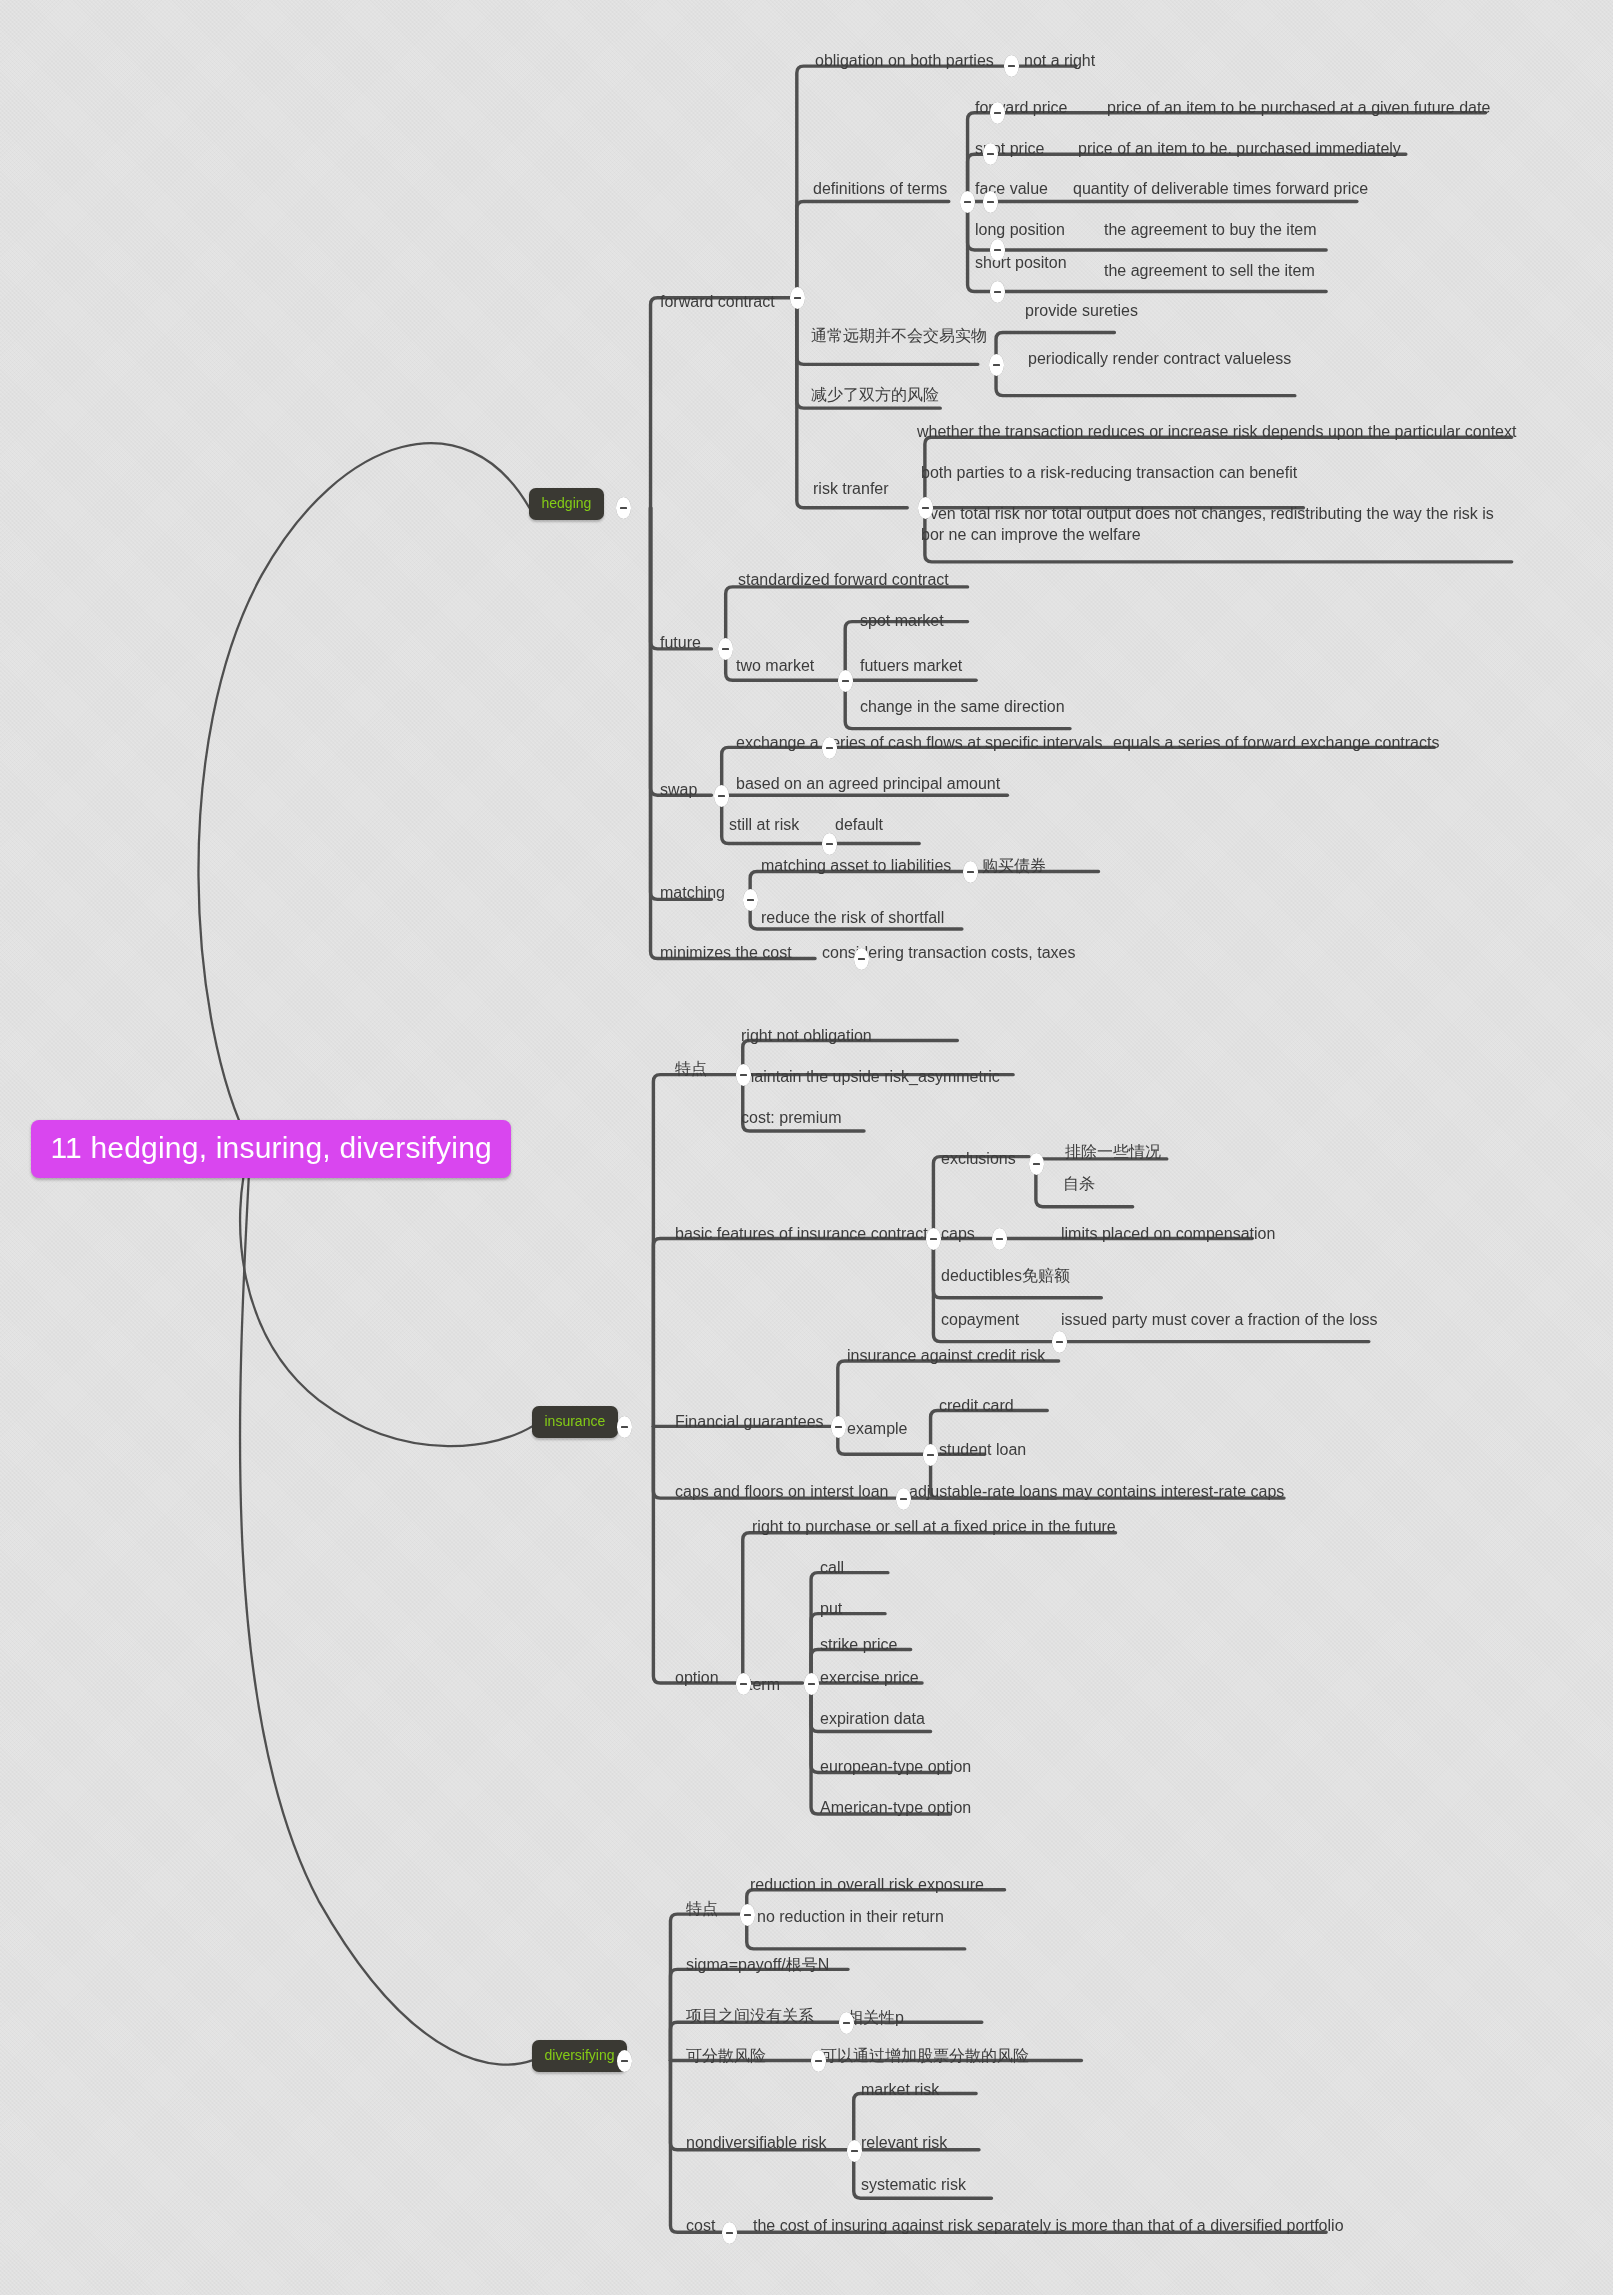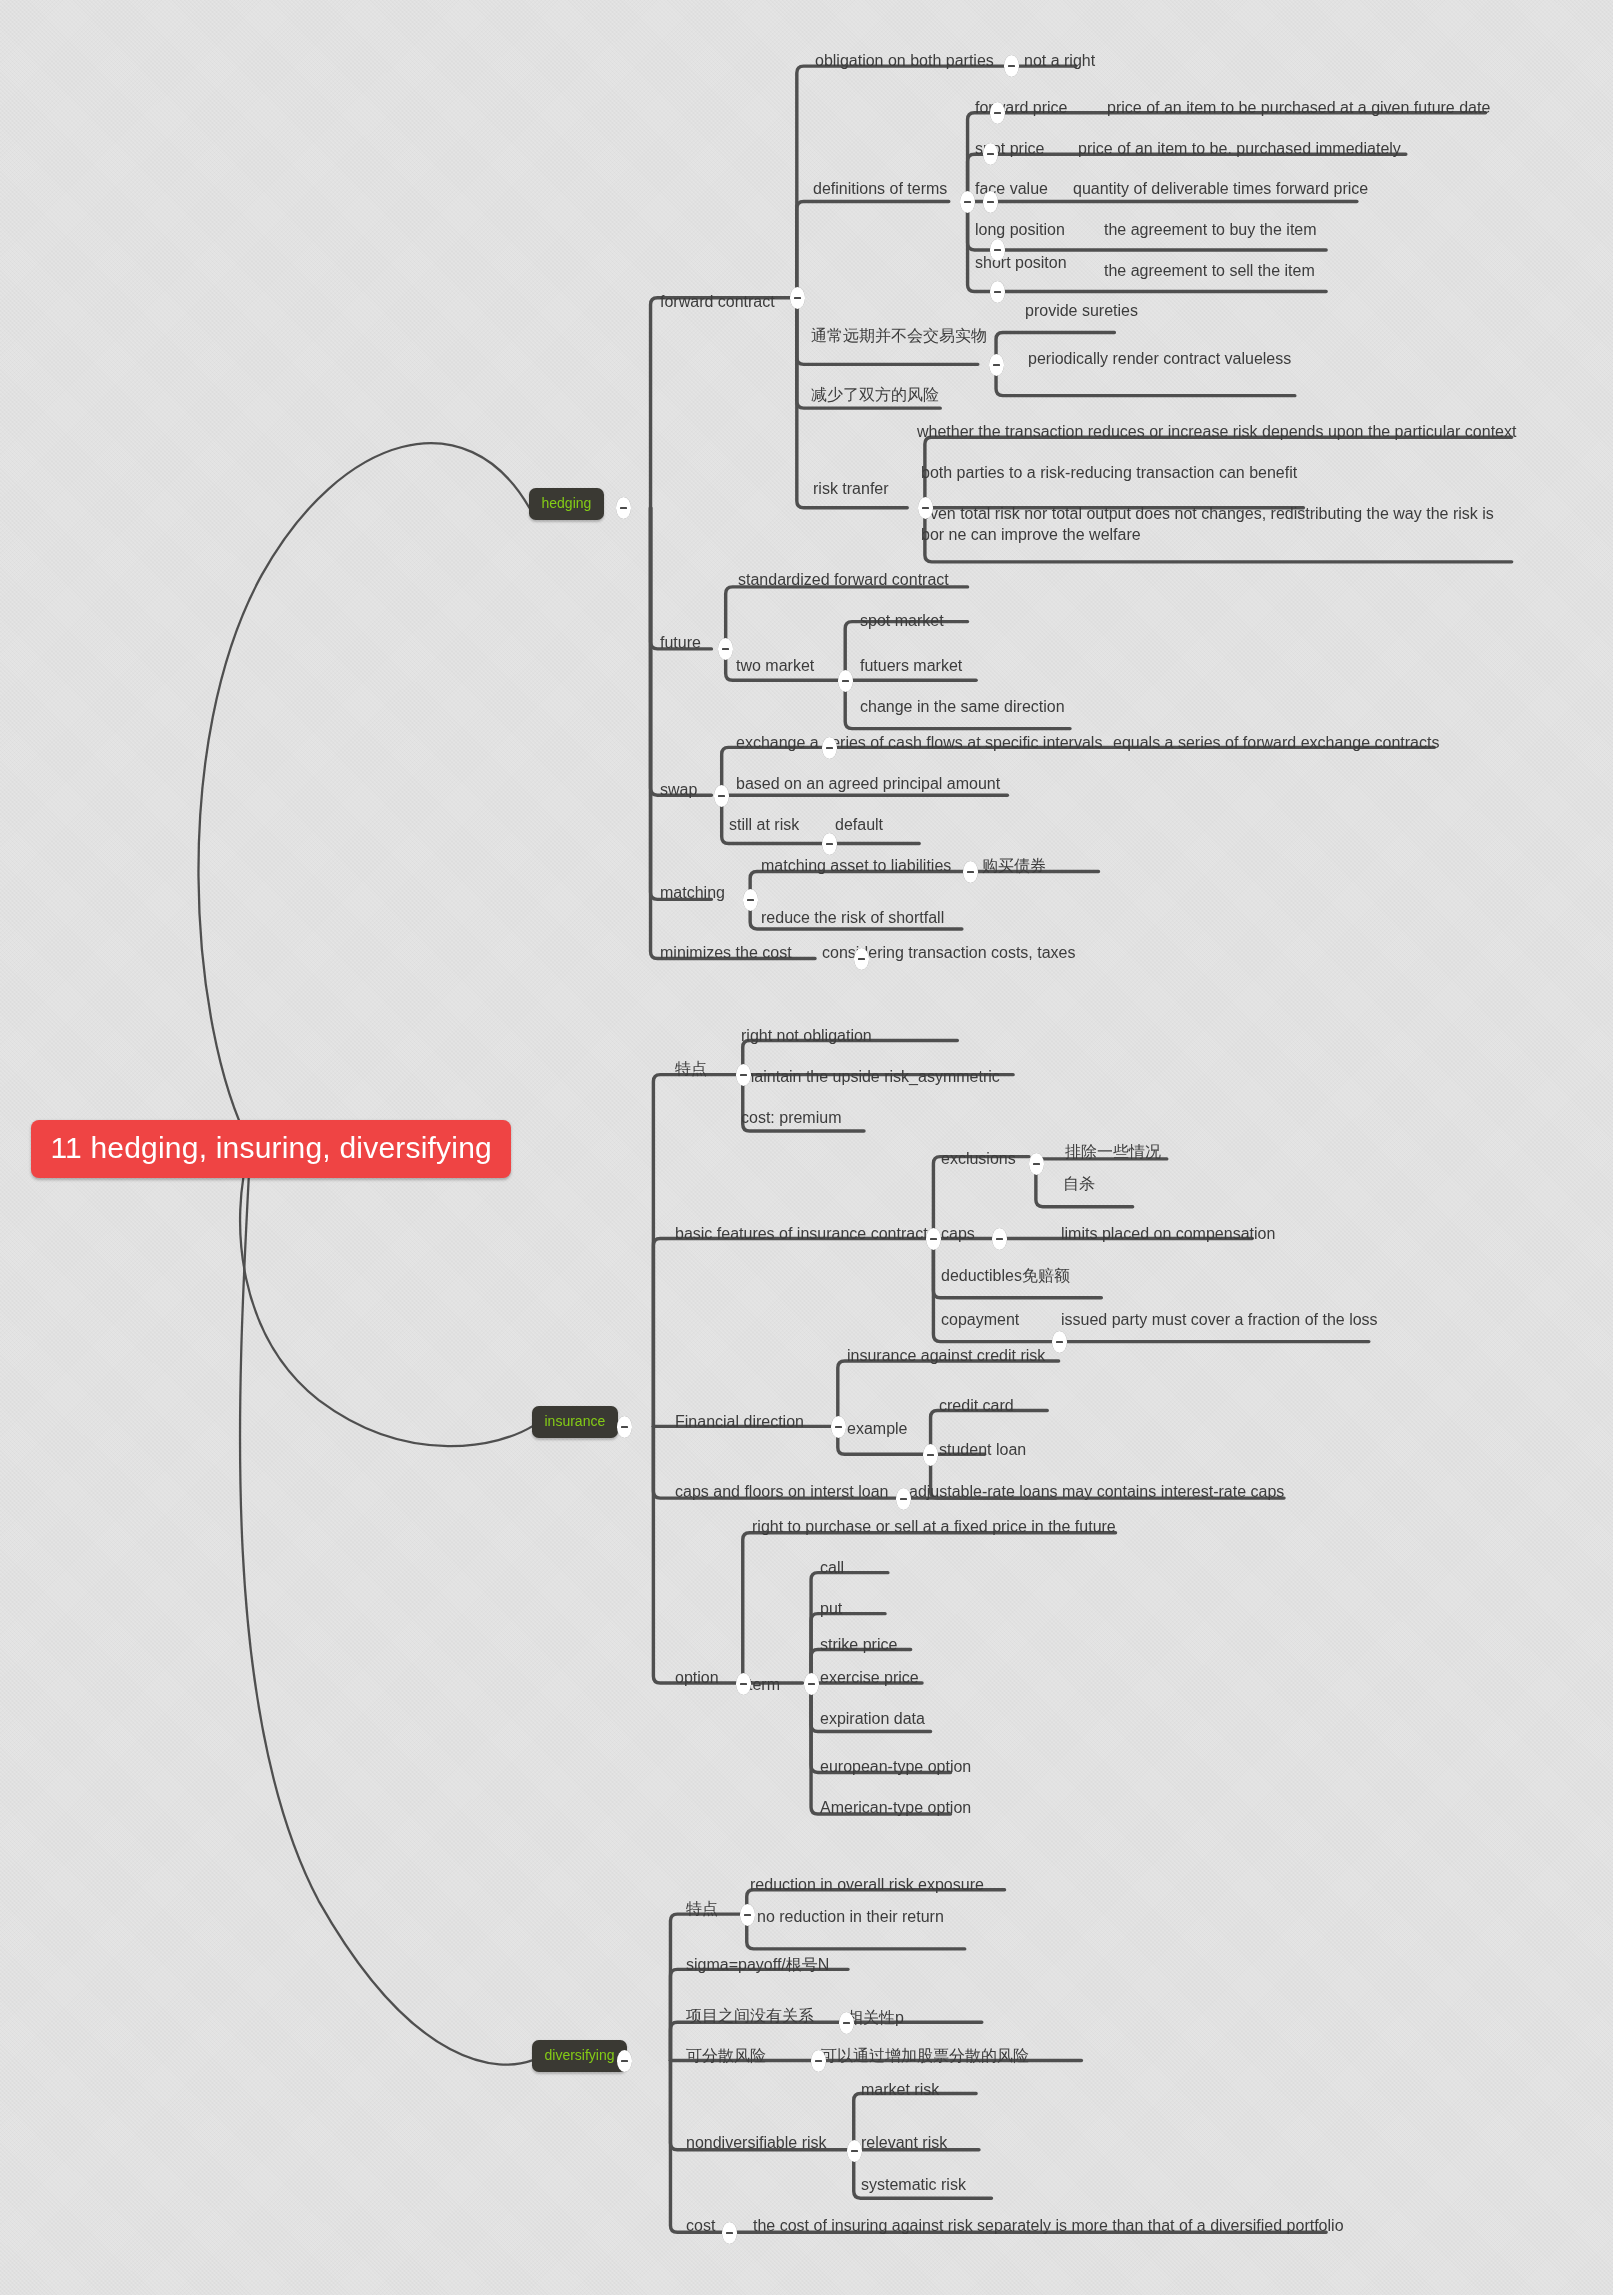--- a/index.html
+++ b/index.html
@@ -10,21 +10,21 @@
       repeating-linear-gradient(45deg, rgba(0,0,0,0.018) 0 1.1px, rgba(255,255,255,0) 1.1px 2.8px),
       repeating-linear-gradient(-45deg, rgba(0,0,0,0.012) 0 1.1px, rgba(255,255,255,0) 1.1px 2.8px);
     font-family:"Liberation Sans", sans-serif;
     -webkit-font-smoothing:antialiased;
   }
   #canvas{position:absolute;inset:0;}
   svg.links{position:absolute;left:0;top:0;width:1613px;height:2295px;pointer-events:none;}
 
   
   .root-node{
-    position:absolute;background:#ef4444;color:#ffffff;
+    position:absolute;background:#d946ef;color:#ffffff;
     border-radius:8px;
     font-size:30px;letter-spacing:0.2px;
     padding:12.5px 19.4px 15px 19.4px;
     white-space:nowrap;
     box-shadow:0 1.1px 2.8px rgba(0,0,0,0.25);
     line-height:1.0;
   }
   
   .l1-node{
     position:absolute;background:#3a3933;color:#84cc16;
@@ -239,21 +239,21 @@
 
   <div class="topic" style="left:675px;top:1223px;">basic features of insurance contracts</div>
   <div class="topic" style="left:941px;top:1223px;">caps</div>
   <div class="topic" style="left:1033px;top:1223px;margin-left:28px;">limits placed on compensation</div>
 
   <div class="topic" style="left:941px;top:1265px;">deductibles免赔额</div>
   <div class="topic" style="left:941px;top:1309px;">copayment</div>
   <div class="topic" style="left:1061px;top:1309px;">issued party must cover a fraction of the loss</div>
 
   <div class="topic" style="left:847px;top:1345px;">insurance against credit risk</div>
-  <div class="topic" style="left:675px;top:1411px;">Financial direction</div>
+  <div class="topic" style="left:675px;top:1411px;">Financial guarantees</div>
   <div class="topic" style="left:939px;top:1395px;">credit card</div>
   <div class="topic" style="left:847px;top:1418px;">example</div>
   <div class="topic" style="left:939px;top:1439px;">student loan</div>
 
   <div class="topic" style="left:675px;top:1481px;">caps and floors on interst loan</div>
   <div class="topic" style="left:909px;top:1481px;text-align:center;">adjustable-rate loans may contains interest-rate caps</div>
 
   <div class="topic" style="left:752px;top:1516px;">right to purchase or sell at a fixed price in the future</div>
   <div class="topic" style="left:820px;top:1557px;">call</div>
   <div class="topic" style="left:820px;top:1598px;">put</div>

